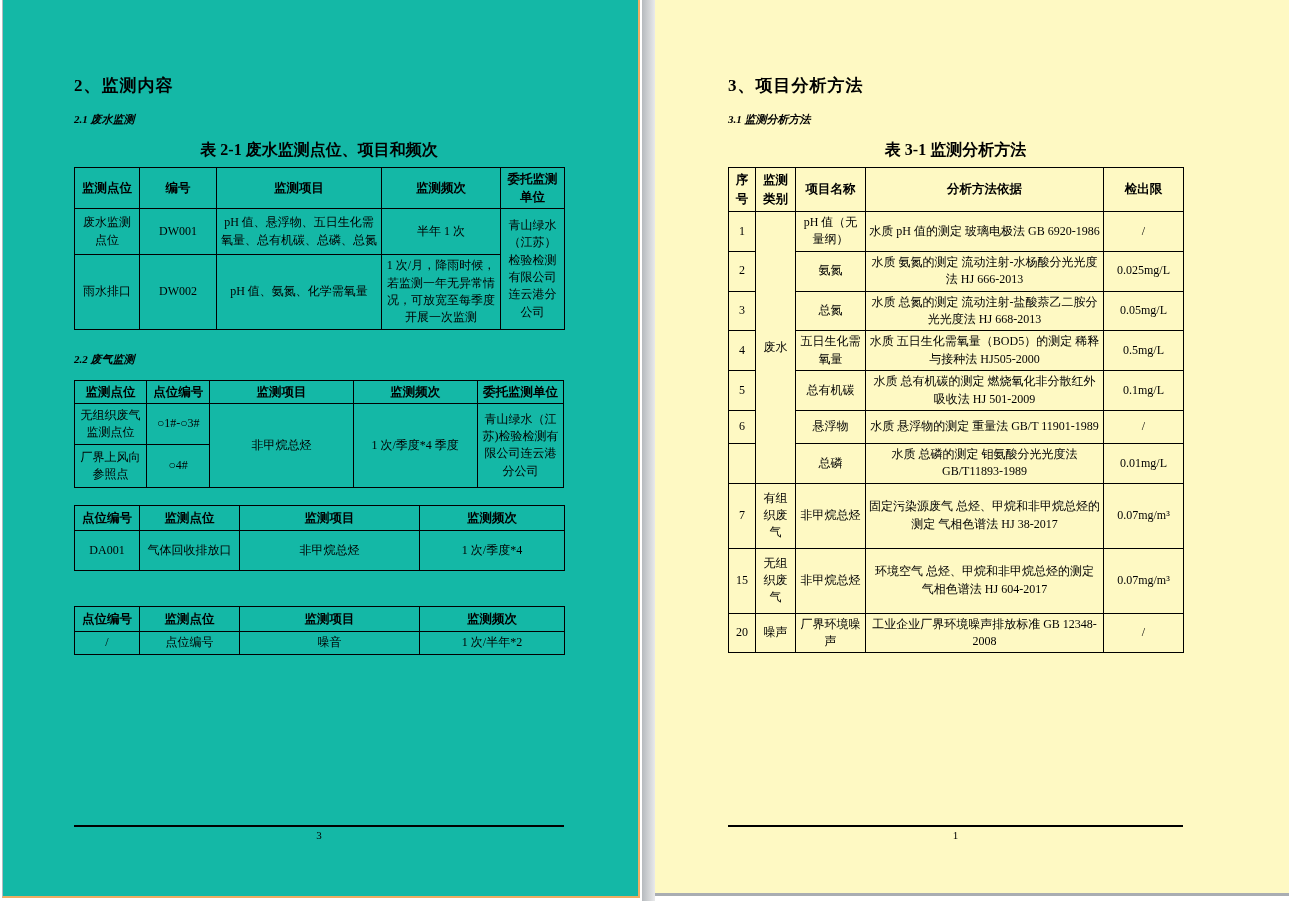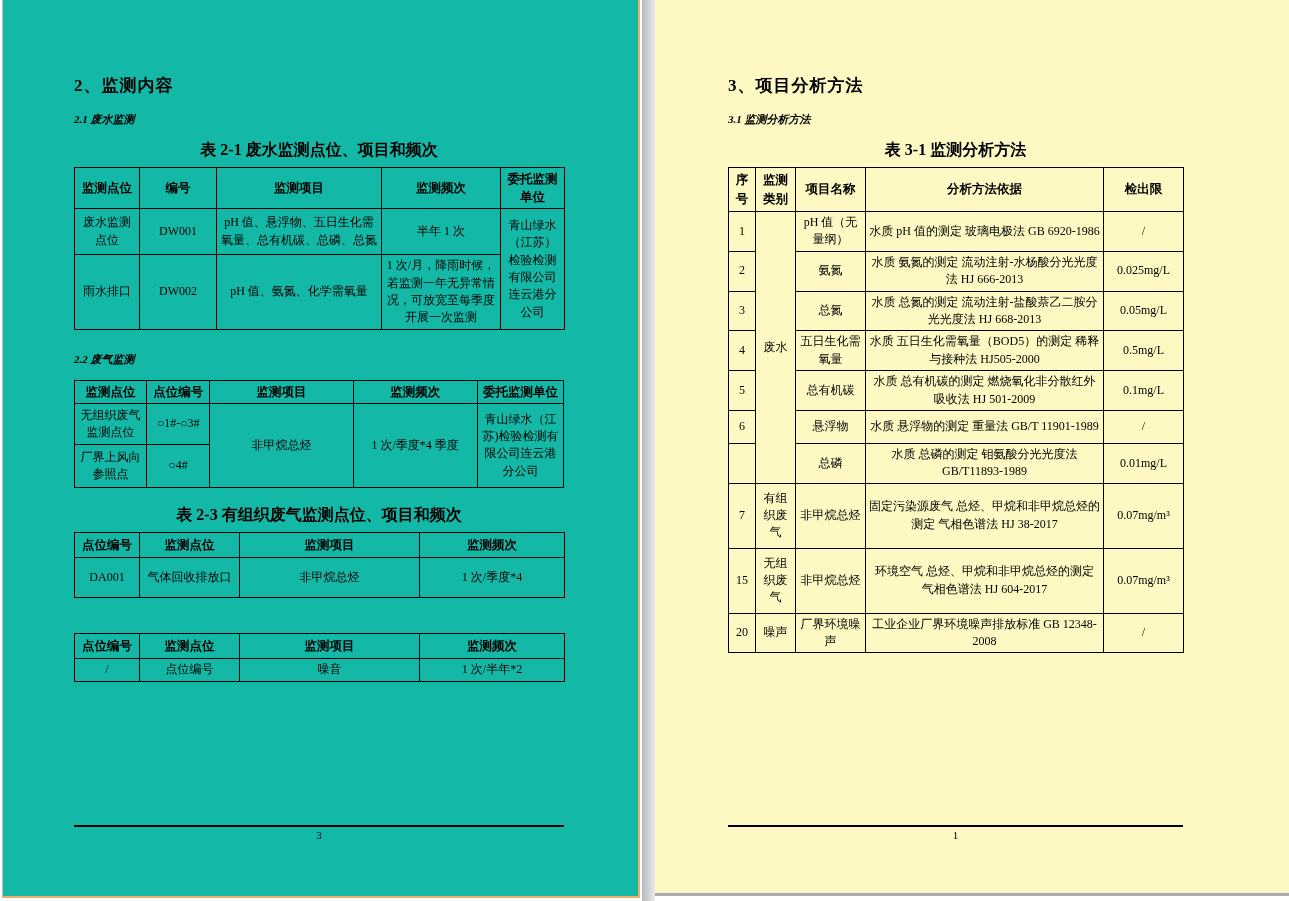--- a/index.html
+++ b/index.html
@@ -113,21 +113,20 @@
         <td rowspan="2">1 次/季度*4 季度</td>
         <td rowspan="2">青山绿水（江苏)检验检测有限公司连云港分公司</td>
       </tr>
       <tr style="height:43px">
         <td>厂界上风向参照点</td>
         <td>○4#</td>
       </tr>
     </tbody>
       </table>
 
-    <div class="tcap">表 2-3 有组织废气监测点位、项目和频次</div>
     <table class="mb35">
       <colgroup>
           <col style="width:65px">
           <col style="width:100px">
           <col style="width:180px">
           <col style="width:145px">
         </colgroup>
       <tbody>
           <tr style="height:25px">
         <th>点位编号</th>

